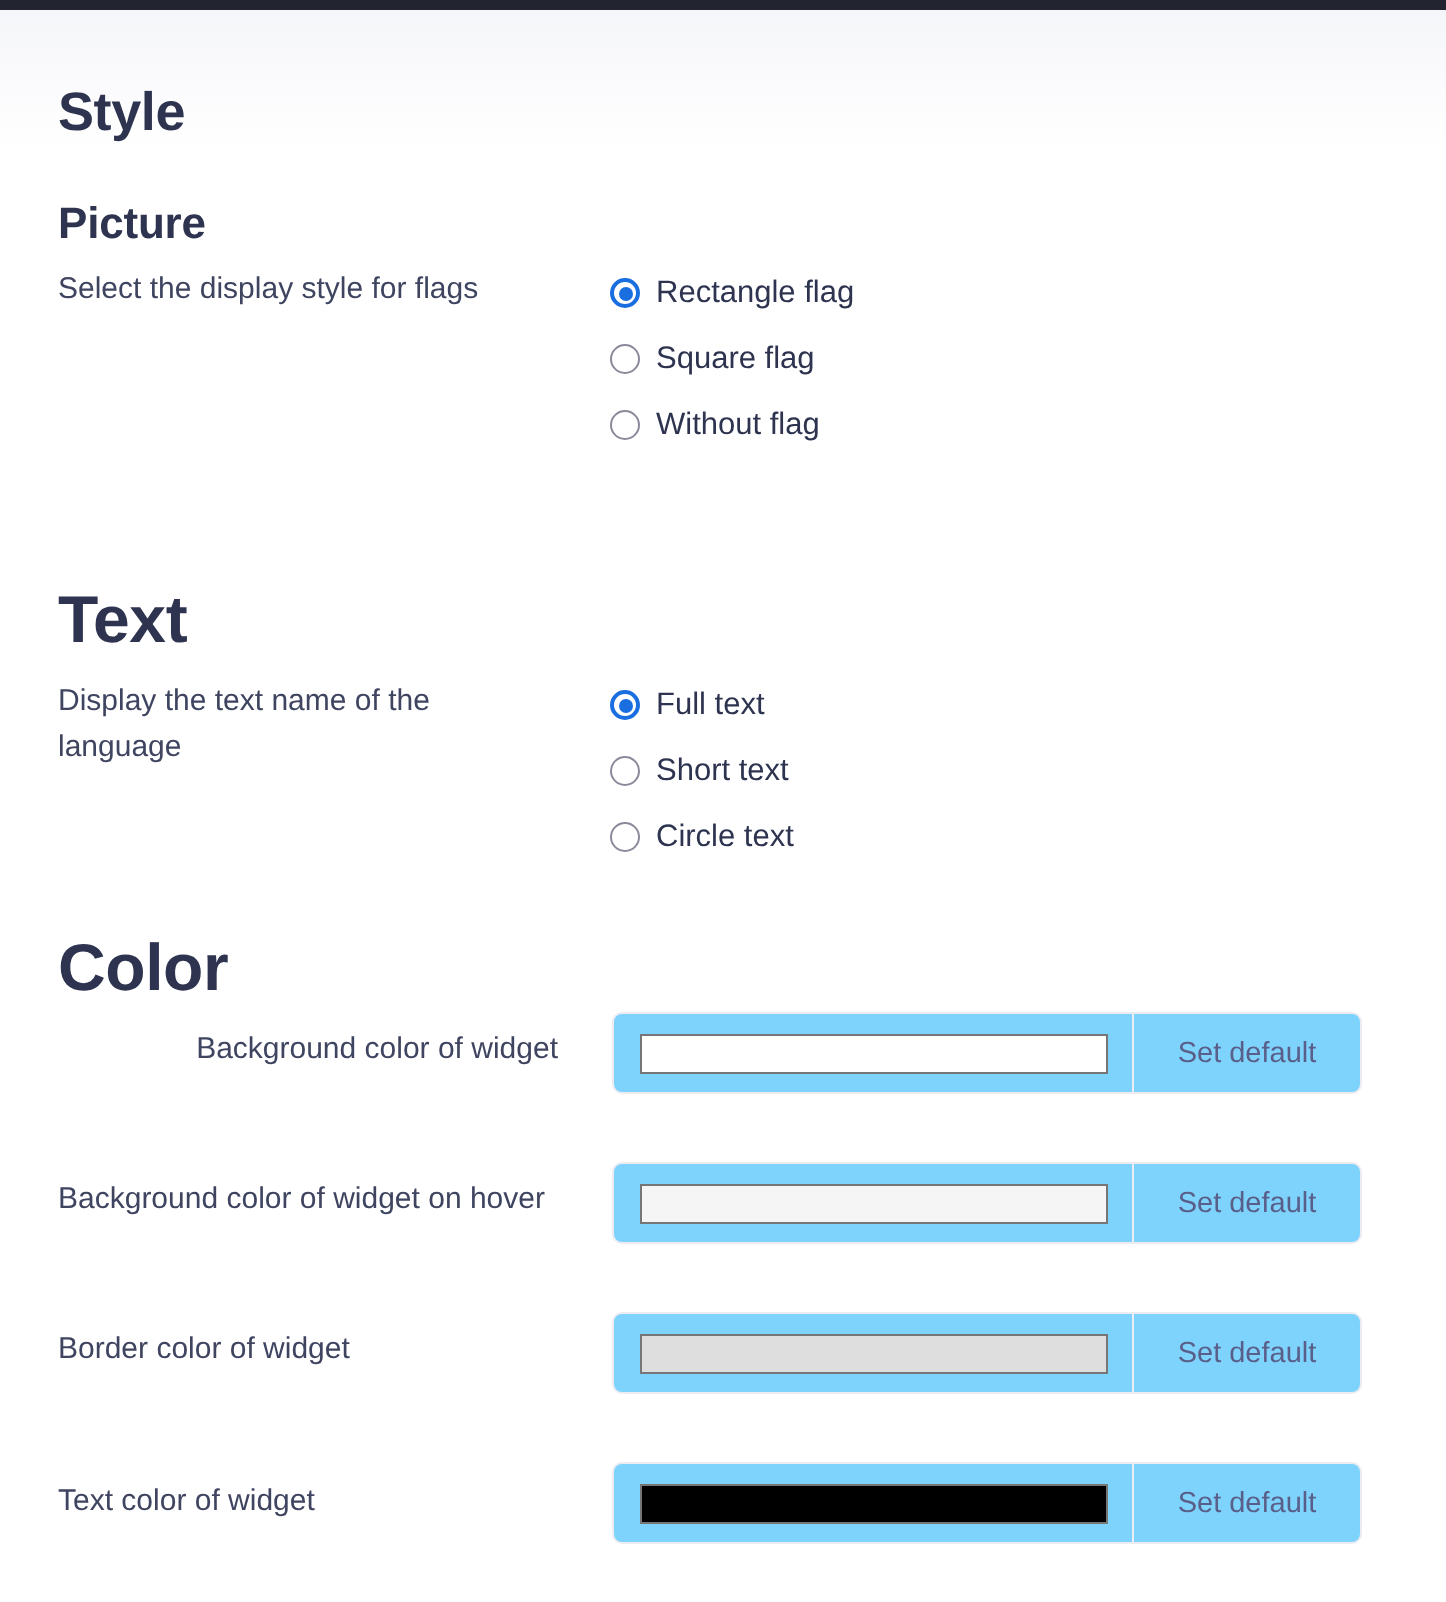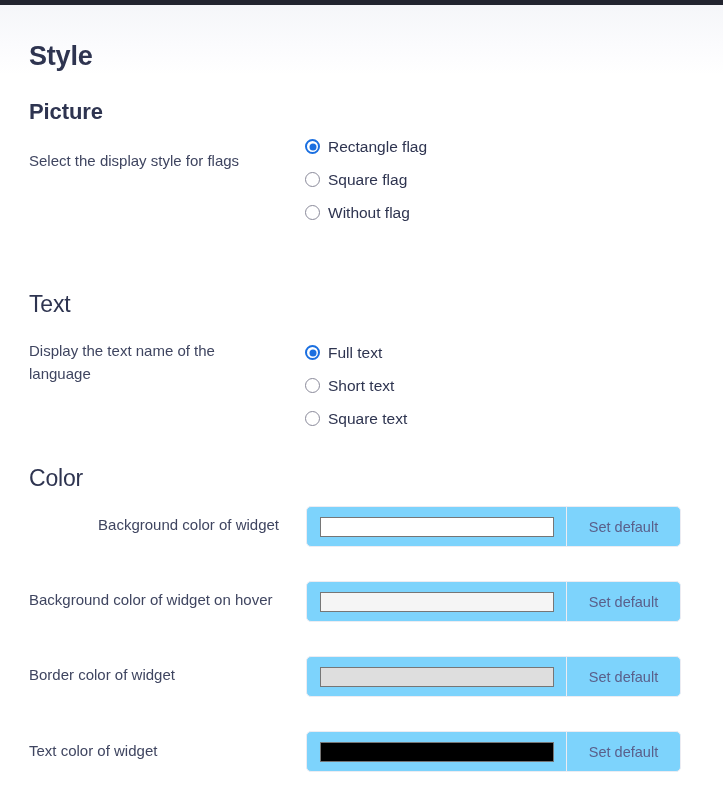--- a/index.html
+++ b/index.html
@@ -56,22 +56,22 @@
     top: 96px;
     font-size: 22px;
     font-weight: bold;
     color: #2e3450;
     letter-spacing: -0.1px;
     line-height: 1;
   }
   .h-section {
     position: absolute;
     left: 29px;
-    font-size: 23px;
-    font-weight: normal;
+    font-size: 33px;
+    font-weight: bold;
     color: #2e3450;
     letter-spacing: -0.2px;
     line-height: 1;
   }
   .h-text { top: 288px; }
   .h-color { top: 462px; }
 
   
   .field-label {
     position: absolute;
@@ -165,21 +165,21 @@
 <body>
 
 <div class="top-bar" style="background: rgb(34, 36, 47);"></div>
 <div class="page-bg-gradient"></div>
 
 <div class="content">
 
   <div class="h-style">Style</div>
   <div class="h-sub">Picture</div>
 
-  <div class="field-label" style="top:128px;margin-top:16px;">Select the display style for flags</div>
+  <div class="field-label" style="top:128px;">Select the display style for flags</div>
 
   <div class="radio-group" style="left:305px; top:125px;">
     <div class="radio-row selected">
       <span class="radio-mark"></span>
       <span class="radio-label">Rectangle flag</span>
     </div>
     <div class="radio-row">
       <span class="radio-mark"></span>
       <span class="radio-label">Square flag</span>
     </div>
@@ -197,21 +197,21 @@
     <div class="radio-row selected">
       <span class="radio-mark"></span>
       <span class="radio-label">Full text</span>
     </div>
     <div class="radio-row">
       <span class="radio-mark"></span>
       <span class="radio-label">Short text</span>
     </div>
     <div class="radio-row">
       <span class="radio-mark"></span>
-      <span class="radio-label">Square text</span>
+      <span class="radio-label">Circle text</span>
     </div>
   </div>
 
   <div class="h-section h-color">Color</div>
 
   <div class="field-label" style="top:508px;text-align:right;">Background color of widget</div>
   <div class="color-row" style="top:501px;">
     <div class="swatch-cell">
       <div class="swatch" style="background: rgb(255, 255, 255);"></div>
     </div>

